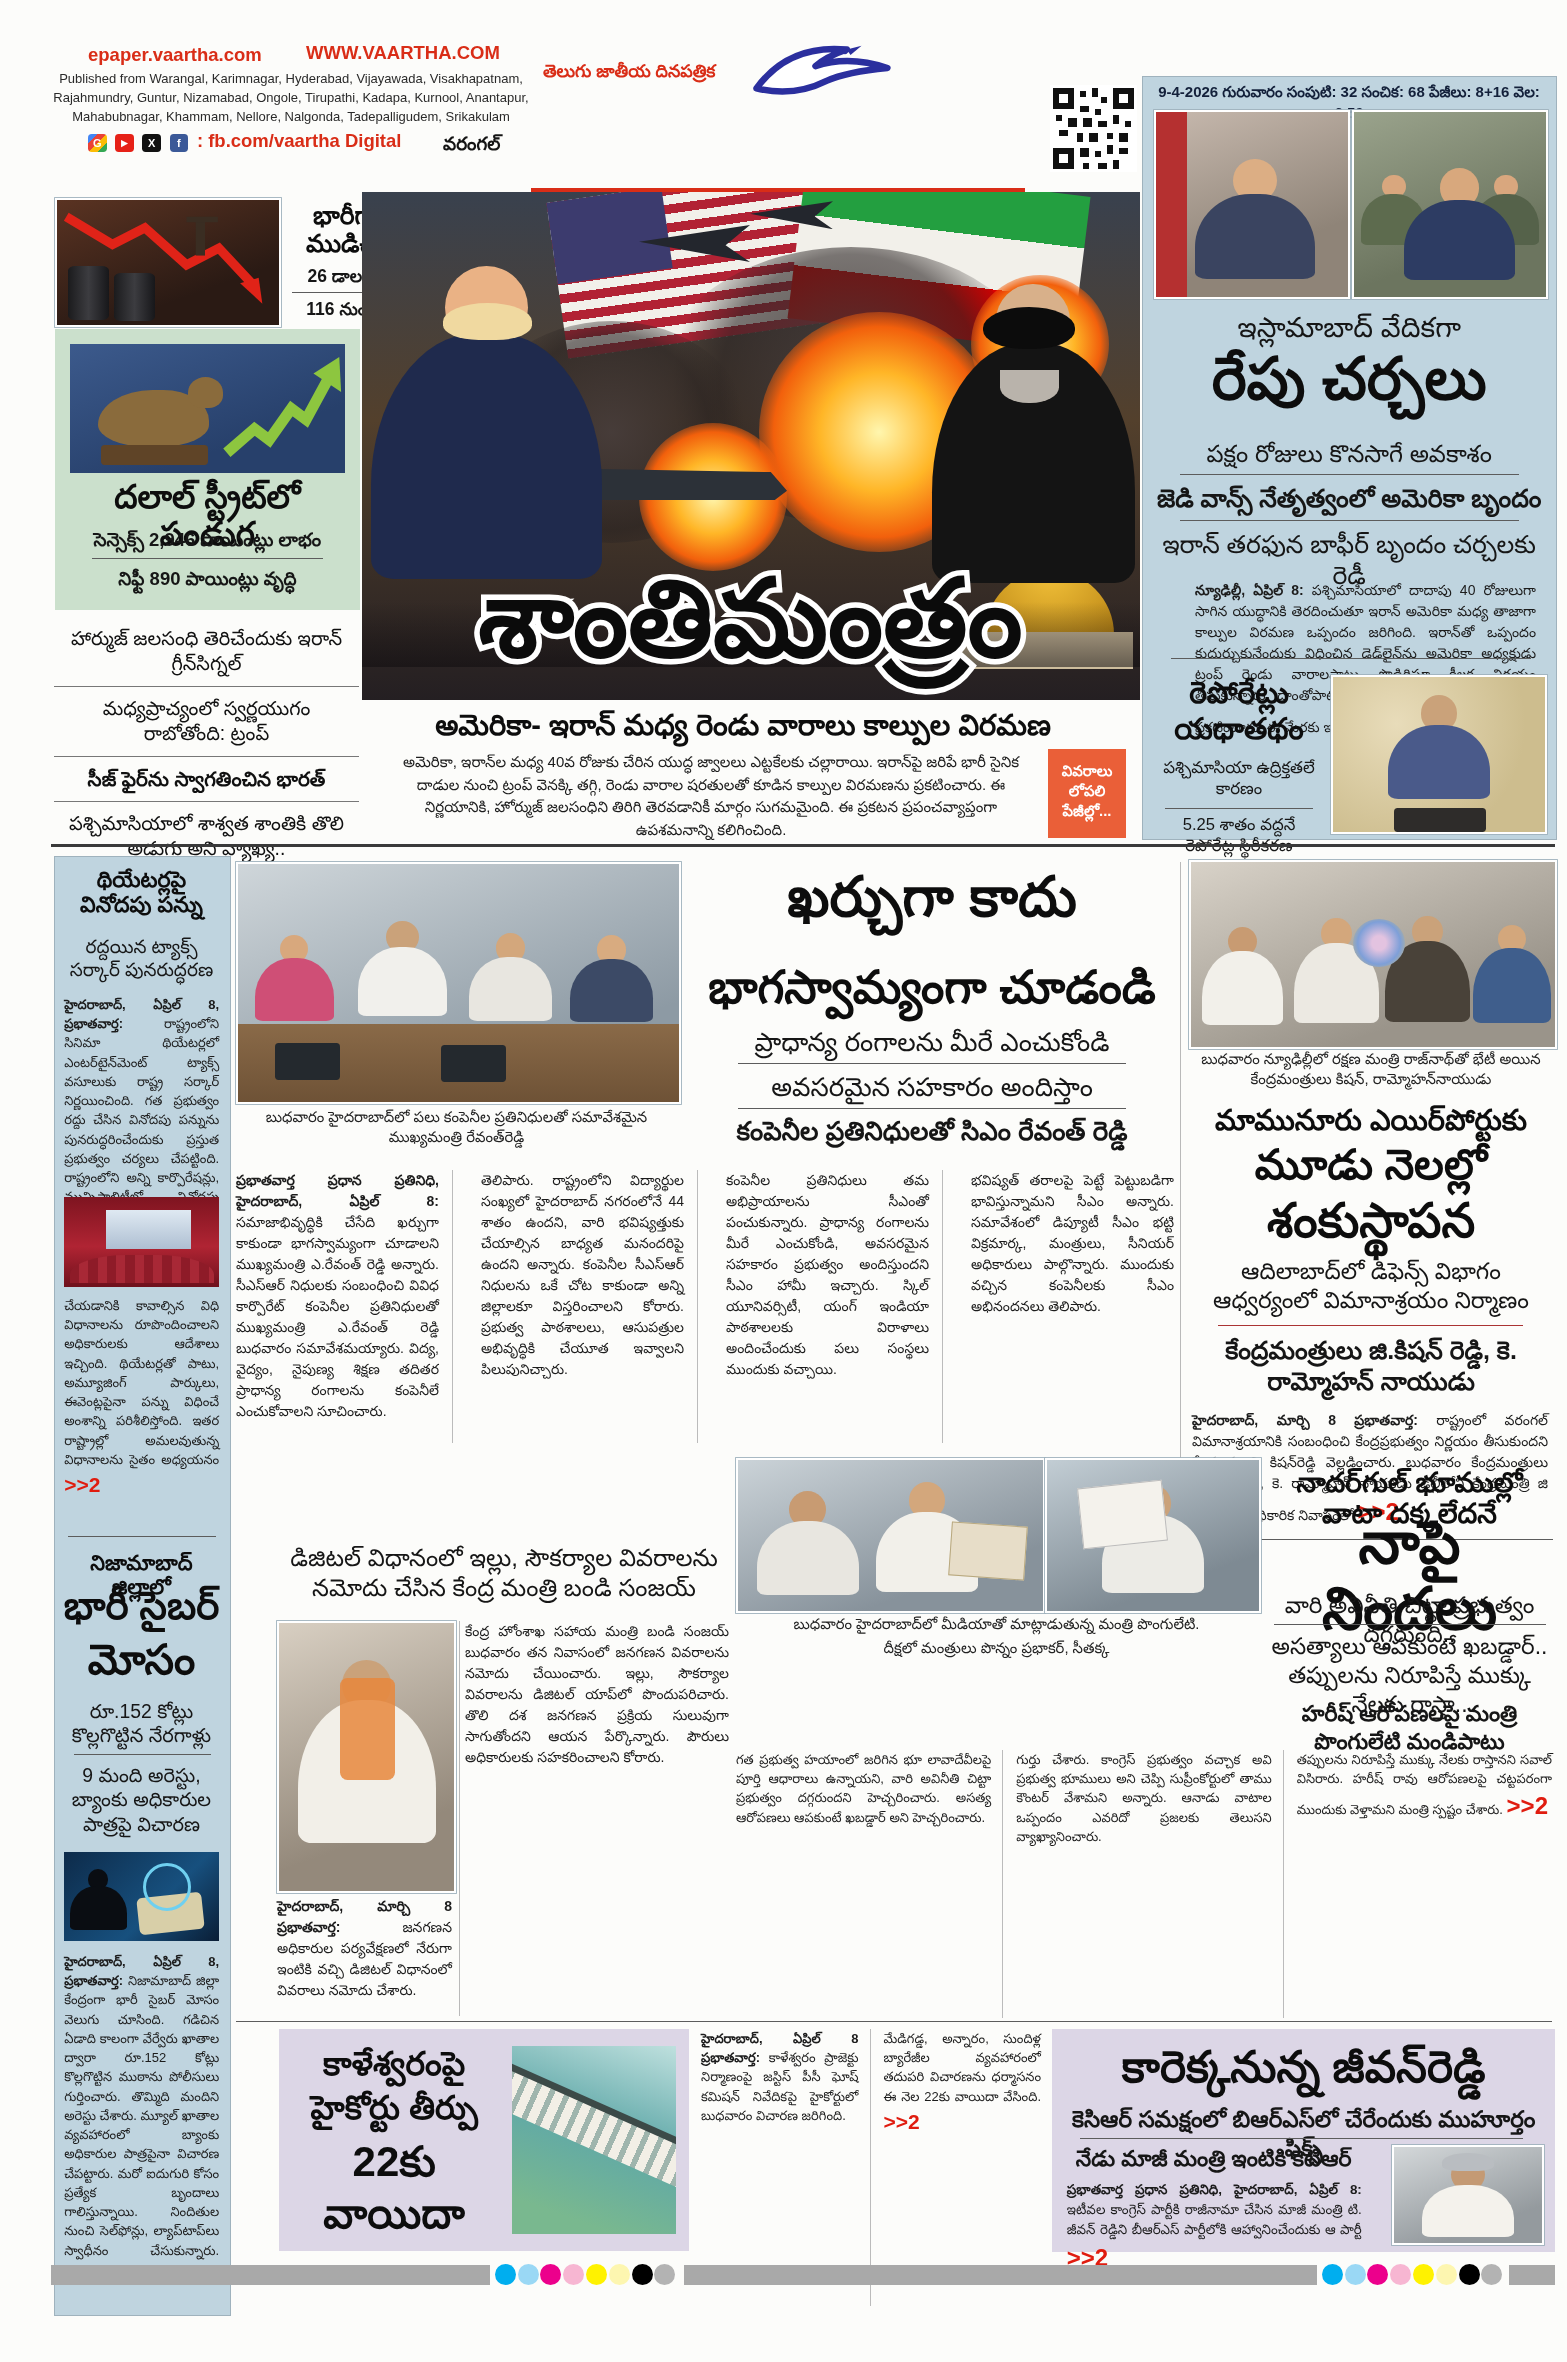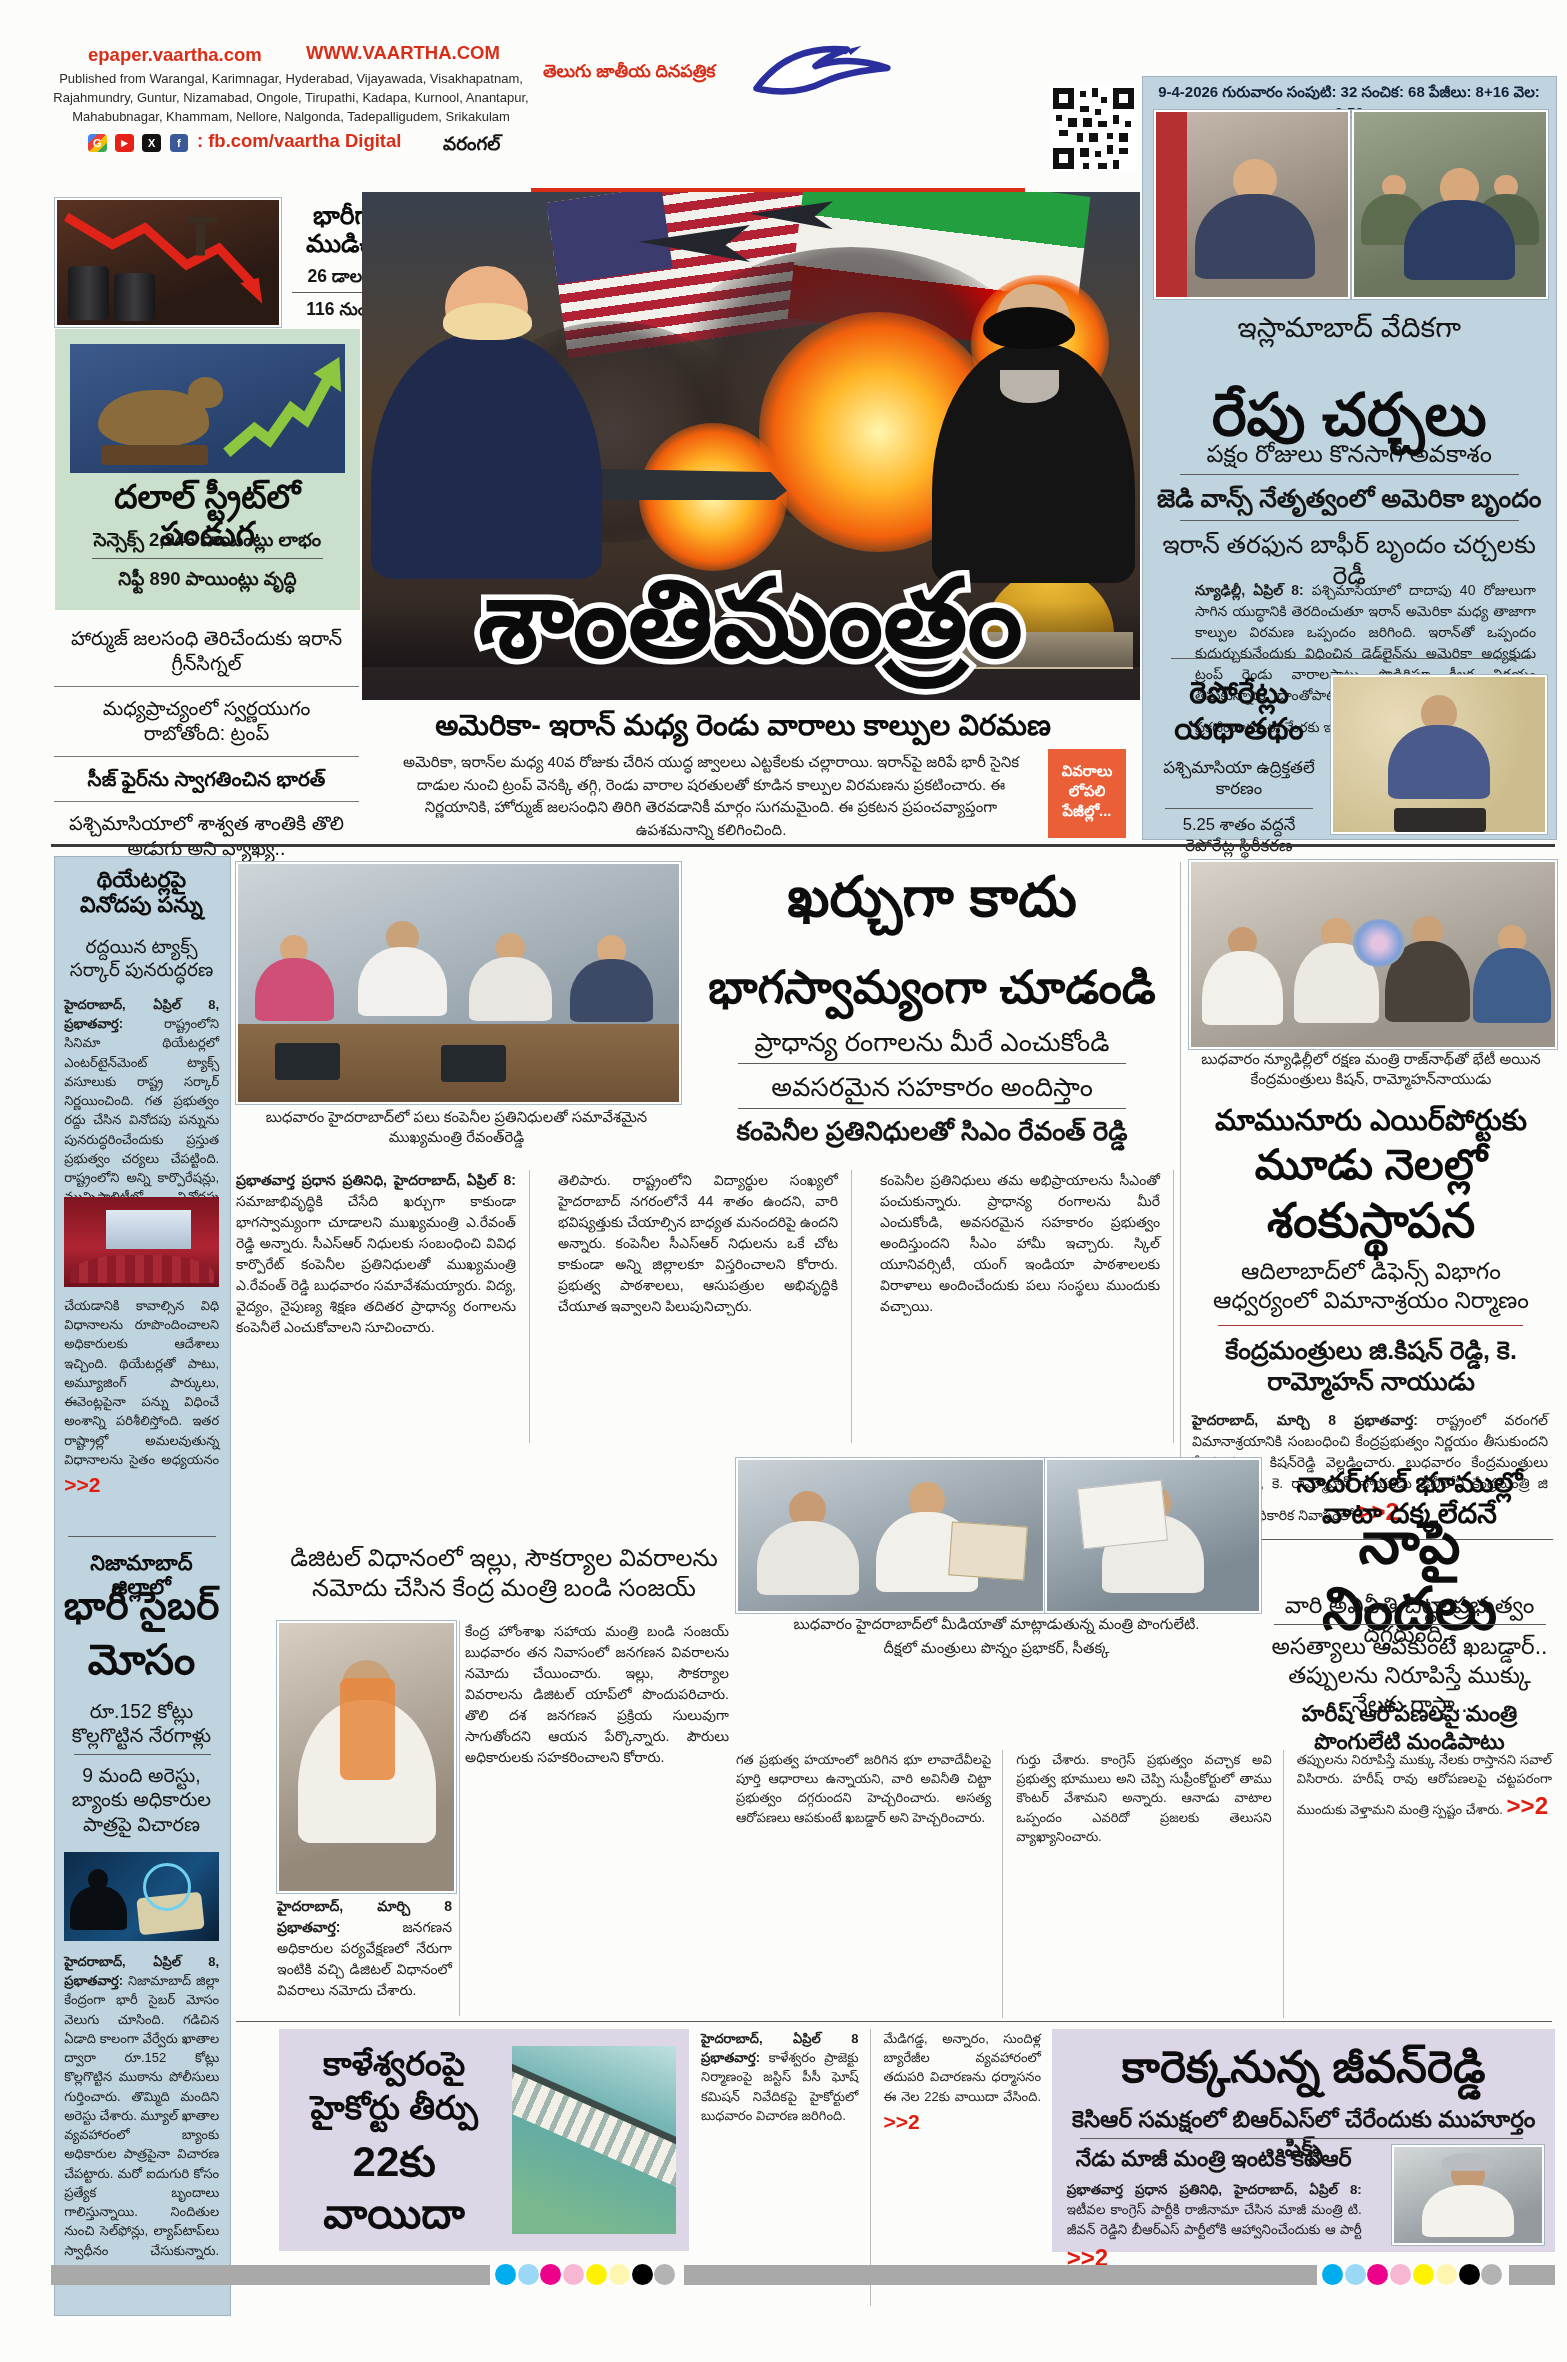--- a/index.html
+++ b/index.html
@@ -119,21 +119,21 @@
       <div style="position:absolute;left:0;top:0;width:31px;height:100%;background:#b53030;"></div>
       <div class="person" style="left:39px;bottom:0;width:120px;height:138px;--cloth:#3a4460;--skin:#dcae84;"></div>
     </div>
     <div class="ph frame" style="left:209px;top:33px;width:192px;height:185px;background:linear-gradient(160deg,#9aa38c,#6c755f 70%);">
       <div class="person" style="left:7.4px;bottom:39px;width:65px;height:83px;--cloth:#5d6b4e;"></div>
       <div class="person" style="right:7.4px;bottom:39px;width:65px;height:83px;--cloth:#55624a;"></div>
       <div class="person" style="left:50px;bottom:0;width:111px;height:129px;--cloth:#2d3c63;--skin:#d8a87d;"></div>
     </div>
 
     <div class="t sub c" style="left:9.2px;top:233px;width:394px;font-size:28px;">ఇస్లామాబాద్ వేదికగా</div>
-    <div class="t hd c" style="left:9.2px;top:269px;width:394px;font-size:59px;margin-top:36px;">రేపు చర్చలు</div>
+    <div class="t hd c" style="left:9.2px;top:269px;width:394px;font-size:59px;">రేపు చర్చలు</div>
     <div class="t sub c" style="left:9.2px;top:362px;width:394px;font-size:24px;">పక్షం రోజులు కొనసాగే అవకాశం</div>
     <div class="rule" style="left:37px;top:397px;width:339px;"></div>
     <div class="t sub c bold" style="left:9.2px;top:406px;width:394px;font-size:25px;">జెడి వాన్స్ నేతృత్వంలో అమెరికా బృందం</div>
     <div class="rule" style="left:37px;top:443px;width:339px;"></div>
     <div class="t sub c" style="left:9.2px;top:452px;width:394px;font-size:25px;">ఇరాన్ తరఫున బాఫీర్ బృందం చర్చలకు రెడీ</div>
 
     <div class="t body" style="left:52px;top:503px;width:341px;height:129px;font-size:14px;">
       <span class="dl">న్యూఢిల్లీ, ఏప్రిల్ 8:</span>
       <span>పశ్చిమాసియాలో దాదాపు 40 రోజులుగా సాగిన యుద్ధానికి తెరదించుతూ ఇరాన్ అమెరికా మధ్య తాజాగా కాల్పుల విరమణ ఒప్పందం జరిగింది. ఇరాన్‌తో ఒప్పందం కుదుర్చుకునేందుకు విధించిన డెడ్‌లైన్‌ను అమెరికా అధ్యక్షుడు ట్రంప్ రెండు వారాలపాటు పొడిగిస్తూ కీలక నిర్ణయం తీసుకున్నారు. దాంతోపాటు ఇరాన్‌పై దాడులు నిలిపివేస్తున్నట్లు ప్రకటించారు. ఈ మేరకు ఇరాన్ పంపిన 10</span>
       <span class="jump">&gt;&gt;2</span>
@@ -273,20 +273,21 @@
   <div class="rule" style="left:738px;top:1108px;width:388px;"></div>
   <div class="t sub c bold" style="left:690px;top:1115px;width:484px;font-size:26px;">కంపెనీల ప్రతినిధులతో సిఎం రేవంత్ రెడ్డి</div>
 
   <div class="t" style="left:236px;top:1170px;width:938px;height:273px;display:flex;gap:28px;">
     <div class="body" style="flex:1;border-right:0.9px solid #bbb;padding-right:13px;">
       <span class="dl">ప్రభాతవార్త ప్రధాన ప్రతినిధి, హైదరాబాద్, ఏప్రిల్ 8:</span>
       <span>సమాజాభివృద్ధికి చేసేది ఖర్చుగా కాకుండా భాగస్వామ్యంగా చూడాలని ముఖ్యమంత్రి ఎ.రేవంత్ రెడ్డి అన్నారు. సీఎస్ఆర్ నిధులకు సంబంధించి వివిధ కార్పొరేట్ కంపెనీల ప్రతినిధులతో ముఖ్యమంత్రి ఎ.రేవంత్ రెడ్డి బుధవారం సమావేశమయ్యారు. విద్య, వైద్యం, నైపుణ్య శిక్షణ తదితర ప్రాధాన్య రంగాలను కంపెనీలే ఎంచుకోవాలని సూచించారు.</span>
     </div>
     <div class="body" style="flex:1;border-right:0.9px solid #bbb;padding-right:13px;">తెలిపారు. రాష్ట్రంలోని విద్యార్థుల సంఖ్యలో హైదరాబాద్ నగరంలోనే 44 శాతం ఉందని, వారి భవిష్యత్తుకు చేయాల్సిన బాధ్యత మనందరిపై ఉందని అన్నారు. కంపెనీల సీఎస్ఆర్ నిధులను ఒకే చోట కాకుండా అన్ని జిల్లాలకూ విస్తరించాలని కోరారు. ప్రభుత్వ పాఠశాలలు, ఆసుపత్రుల అభివృద్ధికి చేయూత ఇవ్వాలని పిలుపునిచ్చారు.</div>
     <div class="body" style="flex:1;border-right:0.9px solid #bbb;padding-right:13px;">కంపెనీల ప్రతినిధులు తమ అభిప్రాయాలను సీఎంతో పంచుకున్నారు. ప్రాధాన్య రంగాలను మీరే ఎంచుకోండి, అవసరమైన సహకారం ప్రభుత్వం అందిస్తుందని సీఎం హామీ ఇచ్చారు. స్కిల్ యూనివర్సిటీ, యంగ్ ఇండియా పాఠశాలలకు విరాళాలు అందించేందుకు పలు సంస్థలు ముందుకు వచ్చాయి.</div>
+    <div class="body" style="flex:1;">భవిష్యత్ తరాలపై పెట్టే పెట్టుబడిగా భావిస్తున్నామని సీఎం అన్నారు. సమావేశంలో డిప్యూటీ సీఎం భట్టి విక్రమార్క, మంత్రులు, సీనియర్ అధికారులు పాల్గొన్నారు. ముందుకు వచ్చిన కంపెనీలకు సీఎం అభినందనలు తెలిపారు.</div>
   </div>
 
   <div class="vline" style="left:1180px;top:862px;height:674px;"></div>
 
   <div class="ph frame" style="left:1189px;top:860px;width:364px;height:185px;background:linear-gradient(160deg,#d8d2c8,#9a948a 75%);">
     <div class="person" style="left:11px;bottom:0;width:81px;height:120px;--cloth:#f2f0ea;--skin:#c89b72;"></div>
     <div class="person" style="left:103px;bottom:0;width:85px;height:129px;--cloth:#ece9e2;--skin:#d3a77c;"></div>
     <div class="person" style="left:194px;bottom:0;width:85px;height:131px;--cloth:#494239;--skin:#caa27a;"></div>
     <div class="person" style="left:282px;bottom:0;width:78px;height:122px;--cloth:#3f5e8c;--skin:#d3a77c;"></div>
     <div style="position:absolute;left:162px;top:57px;width:52px;height:48px;background:radial-gradient(circle,#e3c3e0 20%,#7e9fd8 60%,#d8c06a);border-radius:50%;"></div>

